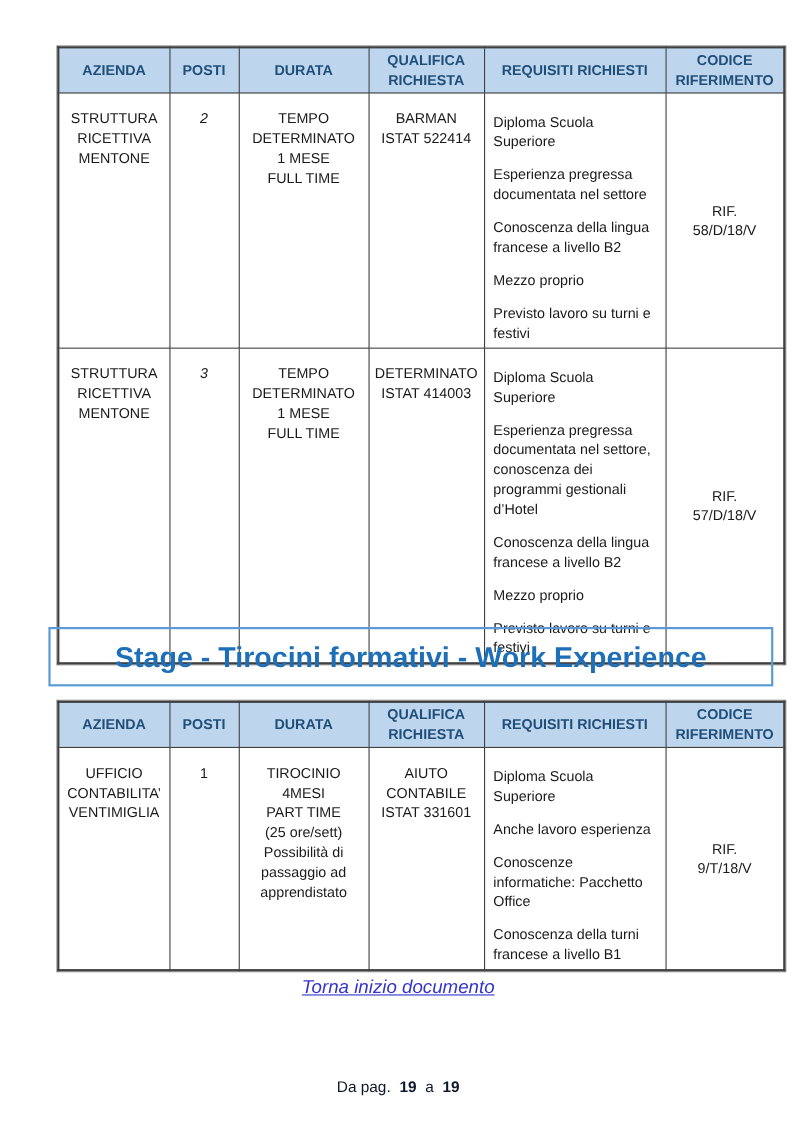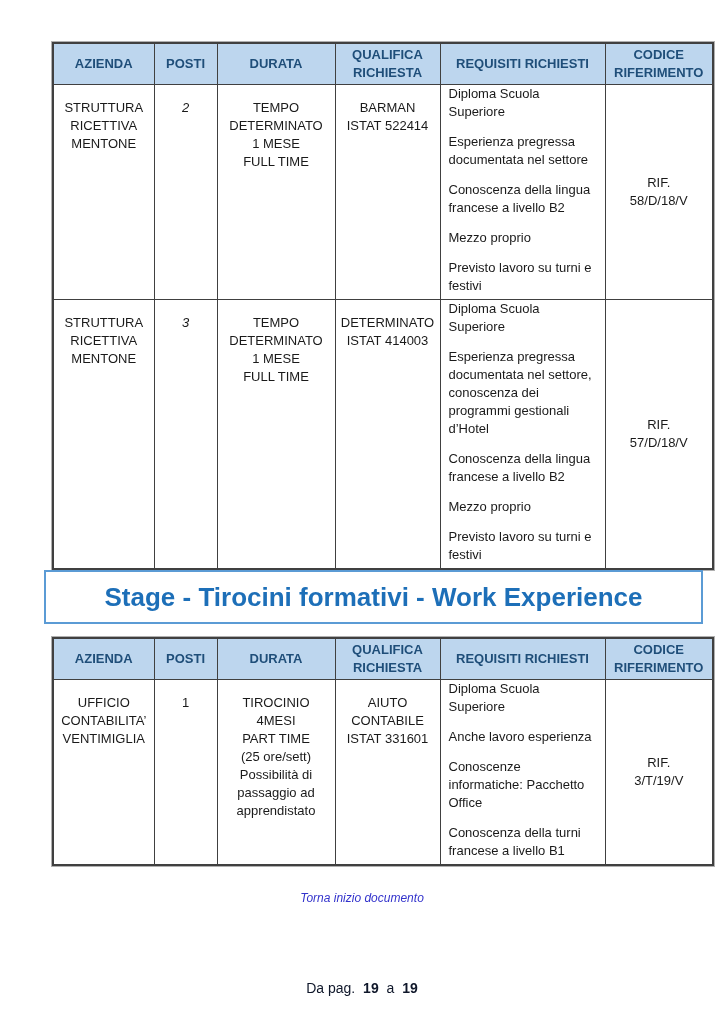--- a/index.html
+++ b/index.html
@@ -41,21 +41,21 @@
     font-weight: bold;
     height: 40px;
     text-align: center;
     vertical-align: middle;
     padding: 2px 4px;
   }
   .doc-table td { vertical-align: top; text-align: center; }
   td.c-azienda, td.c-posti, td.c-durata, td.c-qualifica { padding-top: 14px; }
   td.c-requisiti {
     text-align: left;
-    padding: 0 6px 4px 8px;
+    padding: 17px 6px 4px 8px;
   }
   td.c-requisiti div { margin-bottom: 12px; }
   td.c-requisiti div:last-child { margin-bottom: 0; }
   td.c-codice { vertical-align: middle; text-align: center; }
   tr.row-tall-1 td { height: 210px; }
   tr.row-tall-2 td { height: 230px; }
   tr.row-stage td { height: 143px; }
   .italic-num { font-style: italic; }
   .section-title-box {
     position: absolute;
@@ -71,22 +71,23 @@
     letter-spacing: 0px;
   }
   .link-row {
     position: absolute;
     left: 0; top: 888px;
     width: 100%;
     text-align: center;
   }
   .back-link {
     color: var(--link);
-    font-size: 12px;
+    font-size: 17px;
     font-style: italic;
+    text-decoration: underline;
     cursor: pointer;
   }
   .footer-row {
     position: absolute;
     left: 0; top: 980px;
     width: 100%;
     text-align: center;
     font-size: 14px;
     color: #0f172a;
   }
@@ -217,21 +218,21 @@
           <div>ISTAT 331601</div>
         </td>
     <td class="c-requisiti">
           <div>Diploma Scuola Superiore</div>
           <div>Anche lavoro esperienza</div>
           <div>Conoscenze informatiche: Pacchetto Office</div>
           <div>Conoscenza della turni francese a livello B1</div>
         </td>
     <td class="c-codice">
           <div>RIF.</div>
-          <div>3/T/19/V</div>
+          <div>9/T/18/V</div>
         </td>
   </tr>
 </tbody>
   </table>
 
 <div class="link-row">
   <a class="back-link">Torna inizio documento</a>
 </div>
 
 <div class="footer-row">

